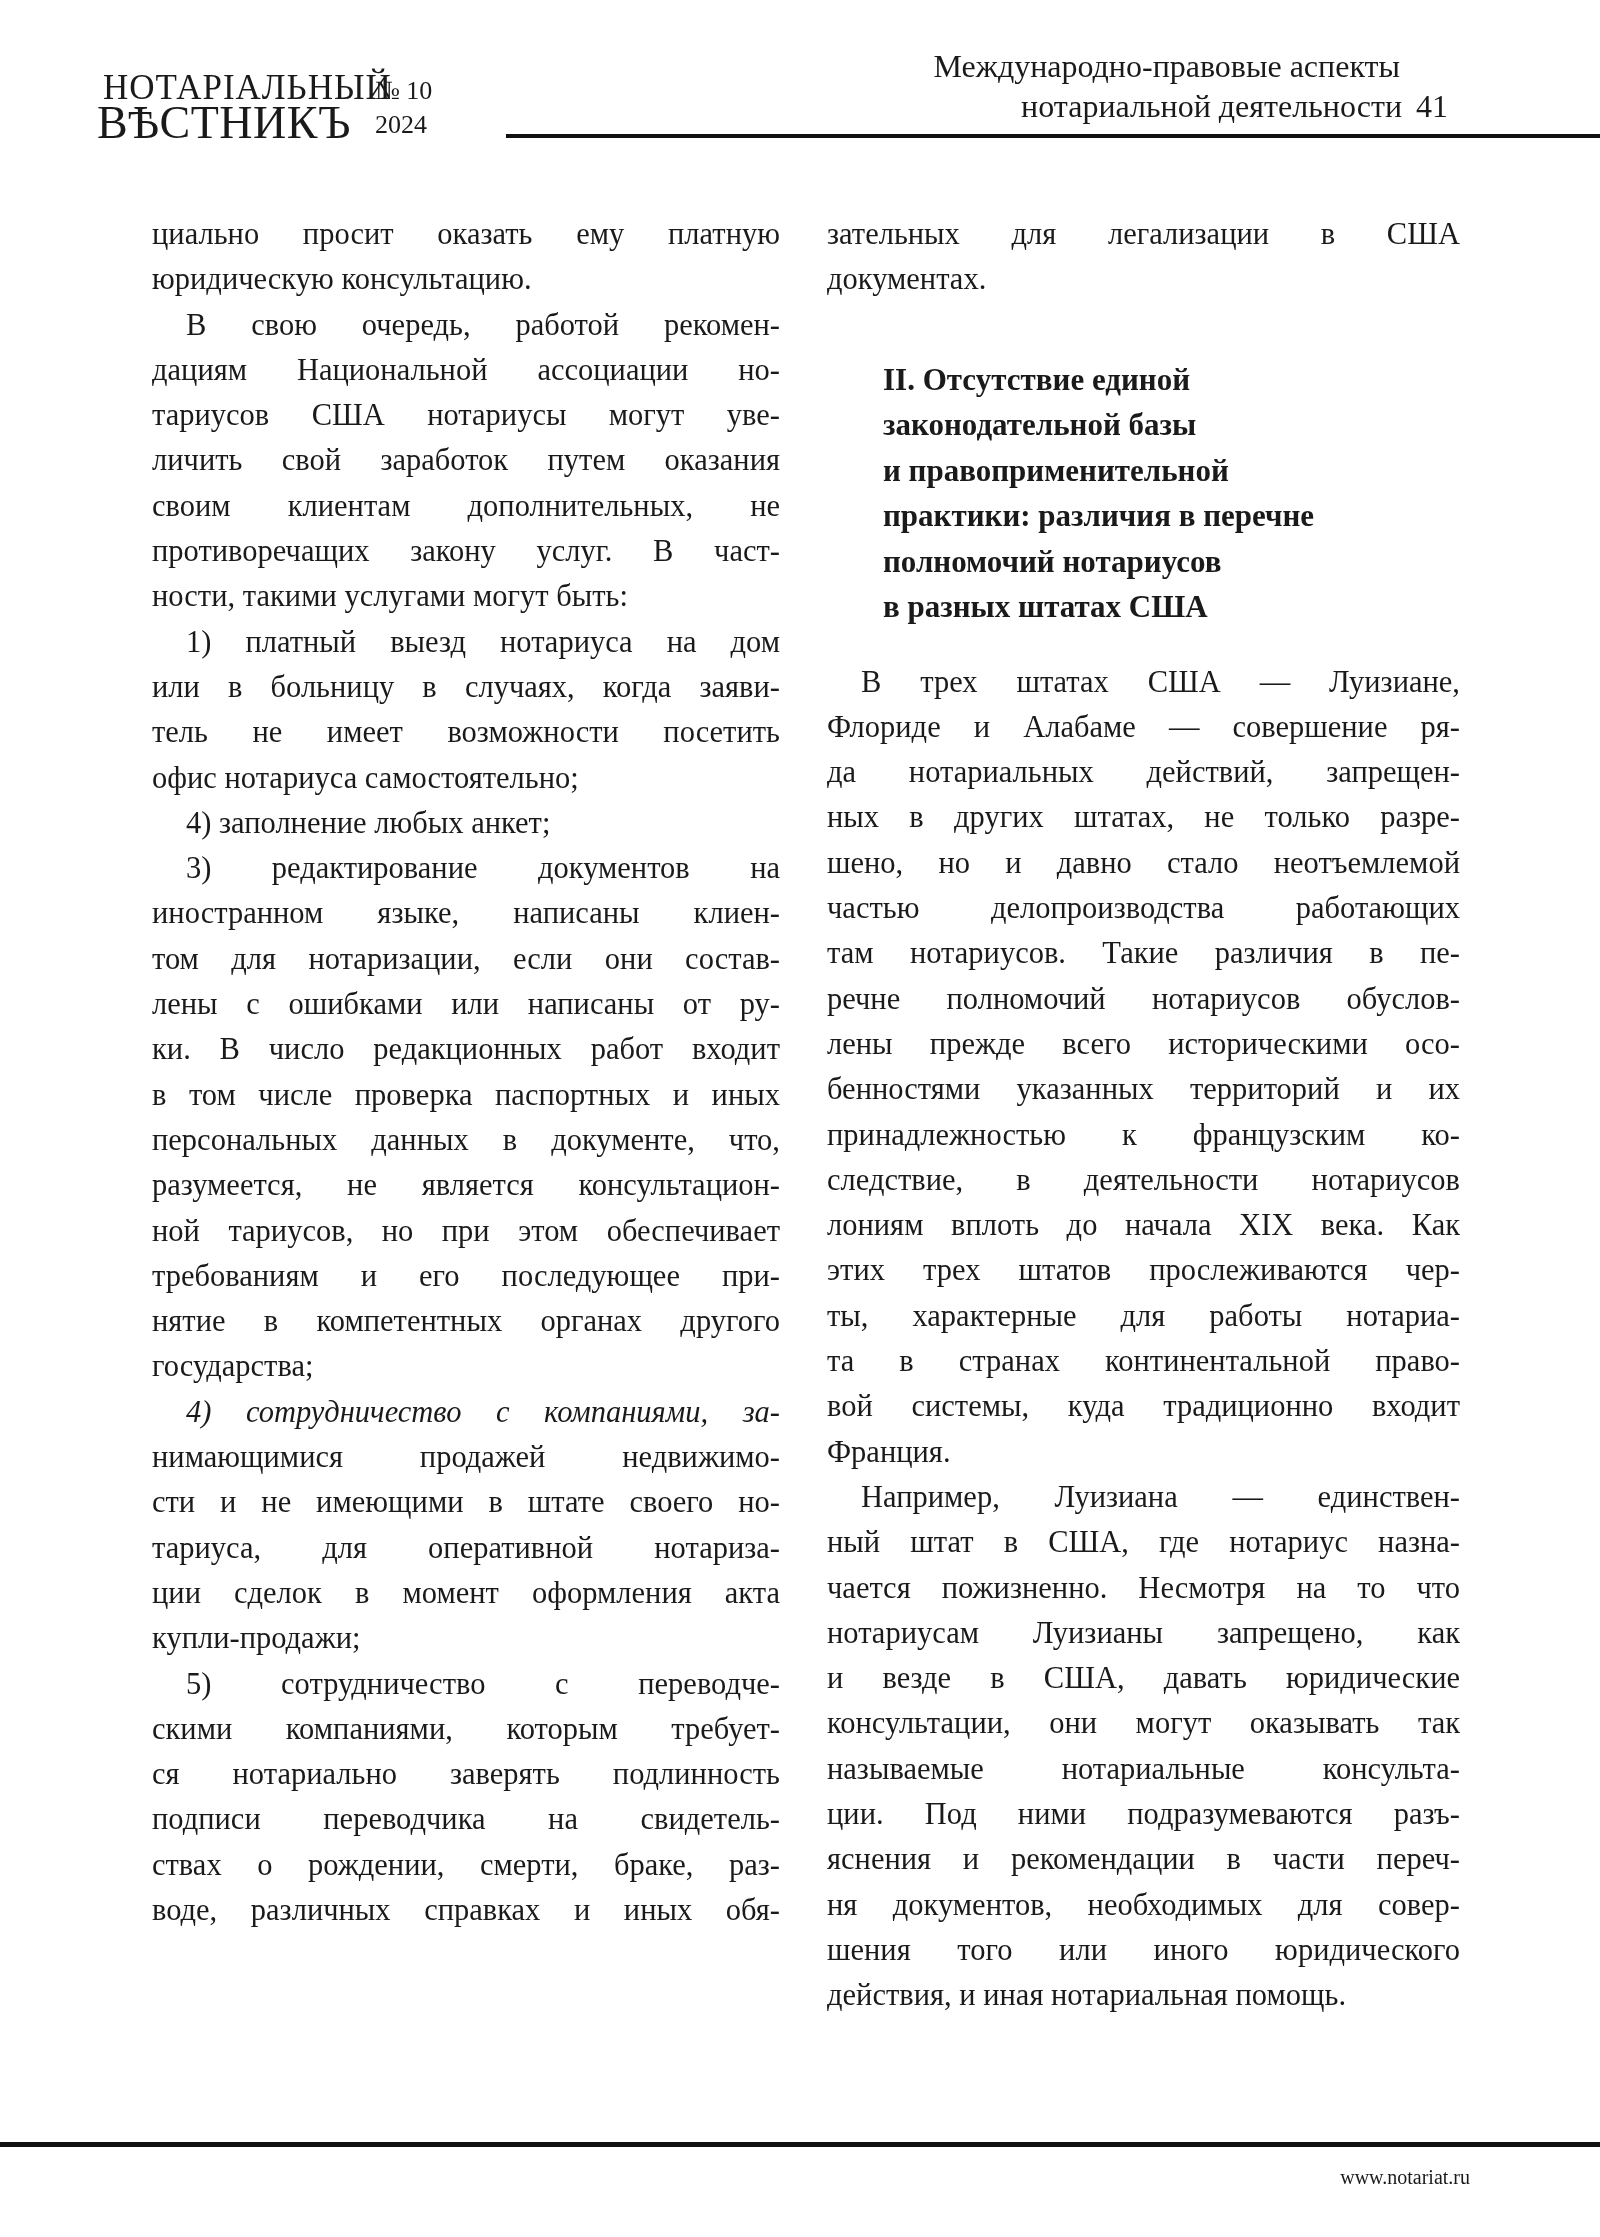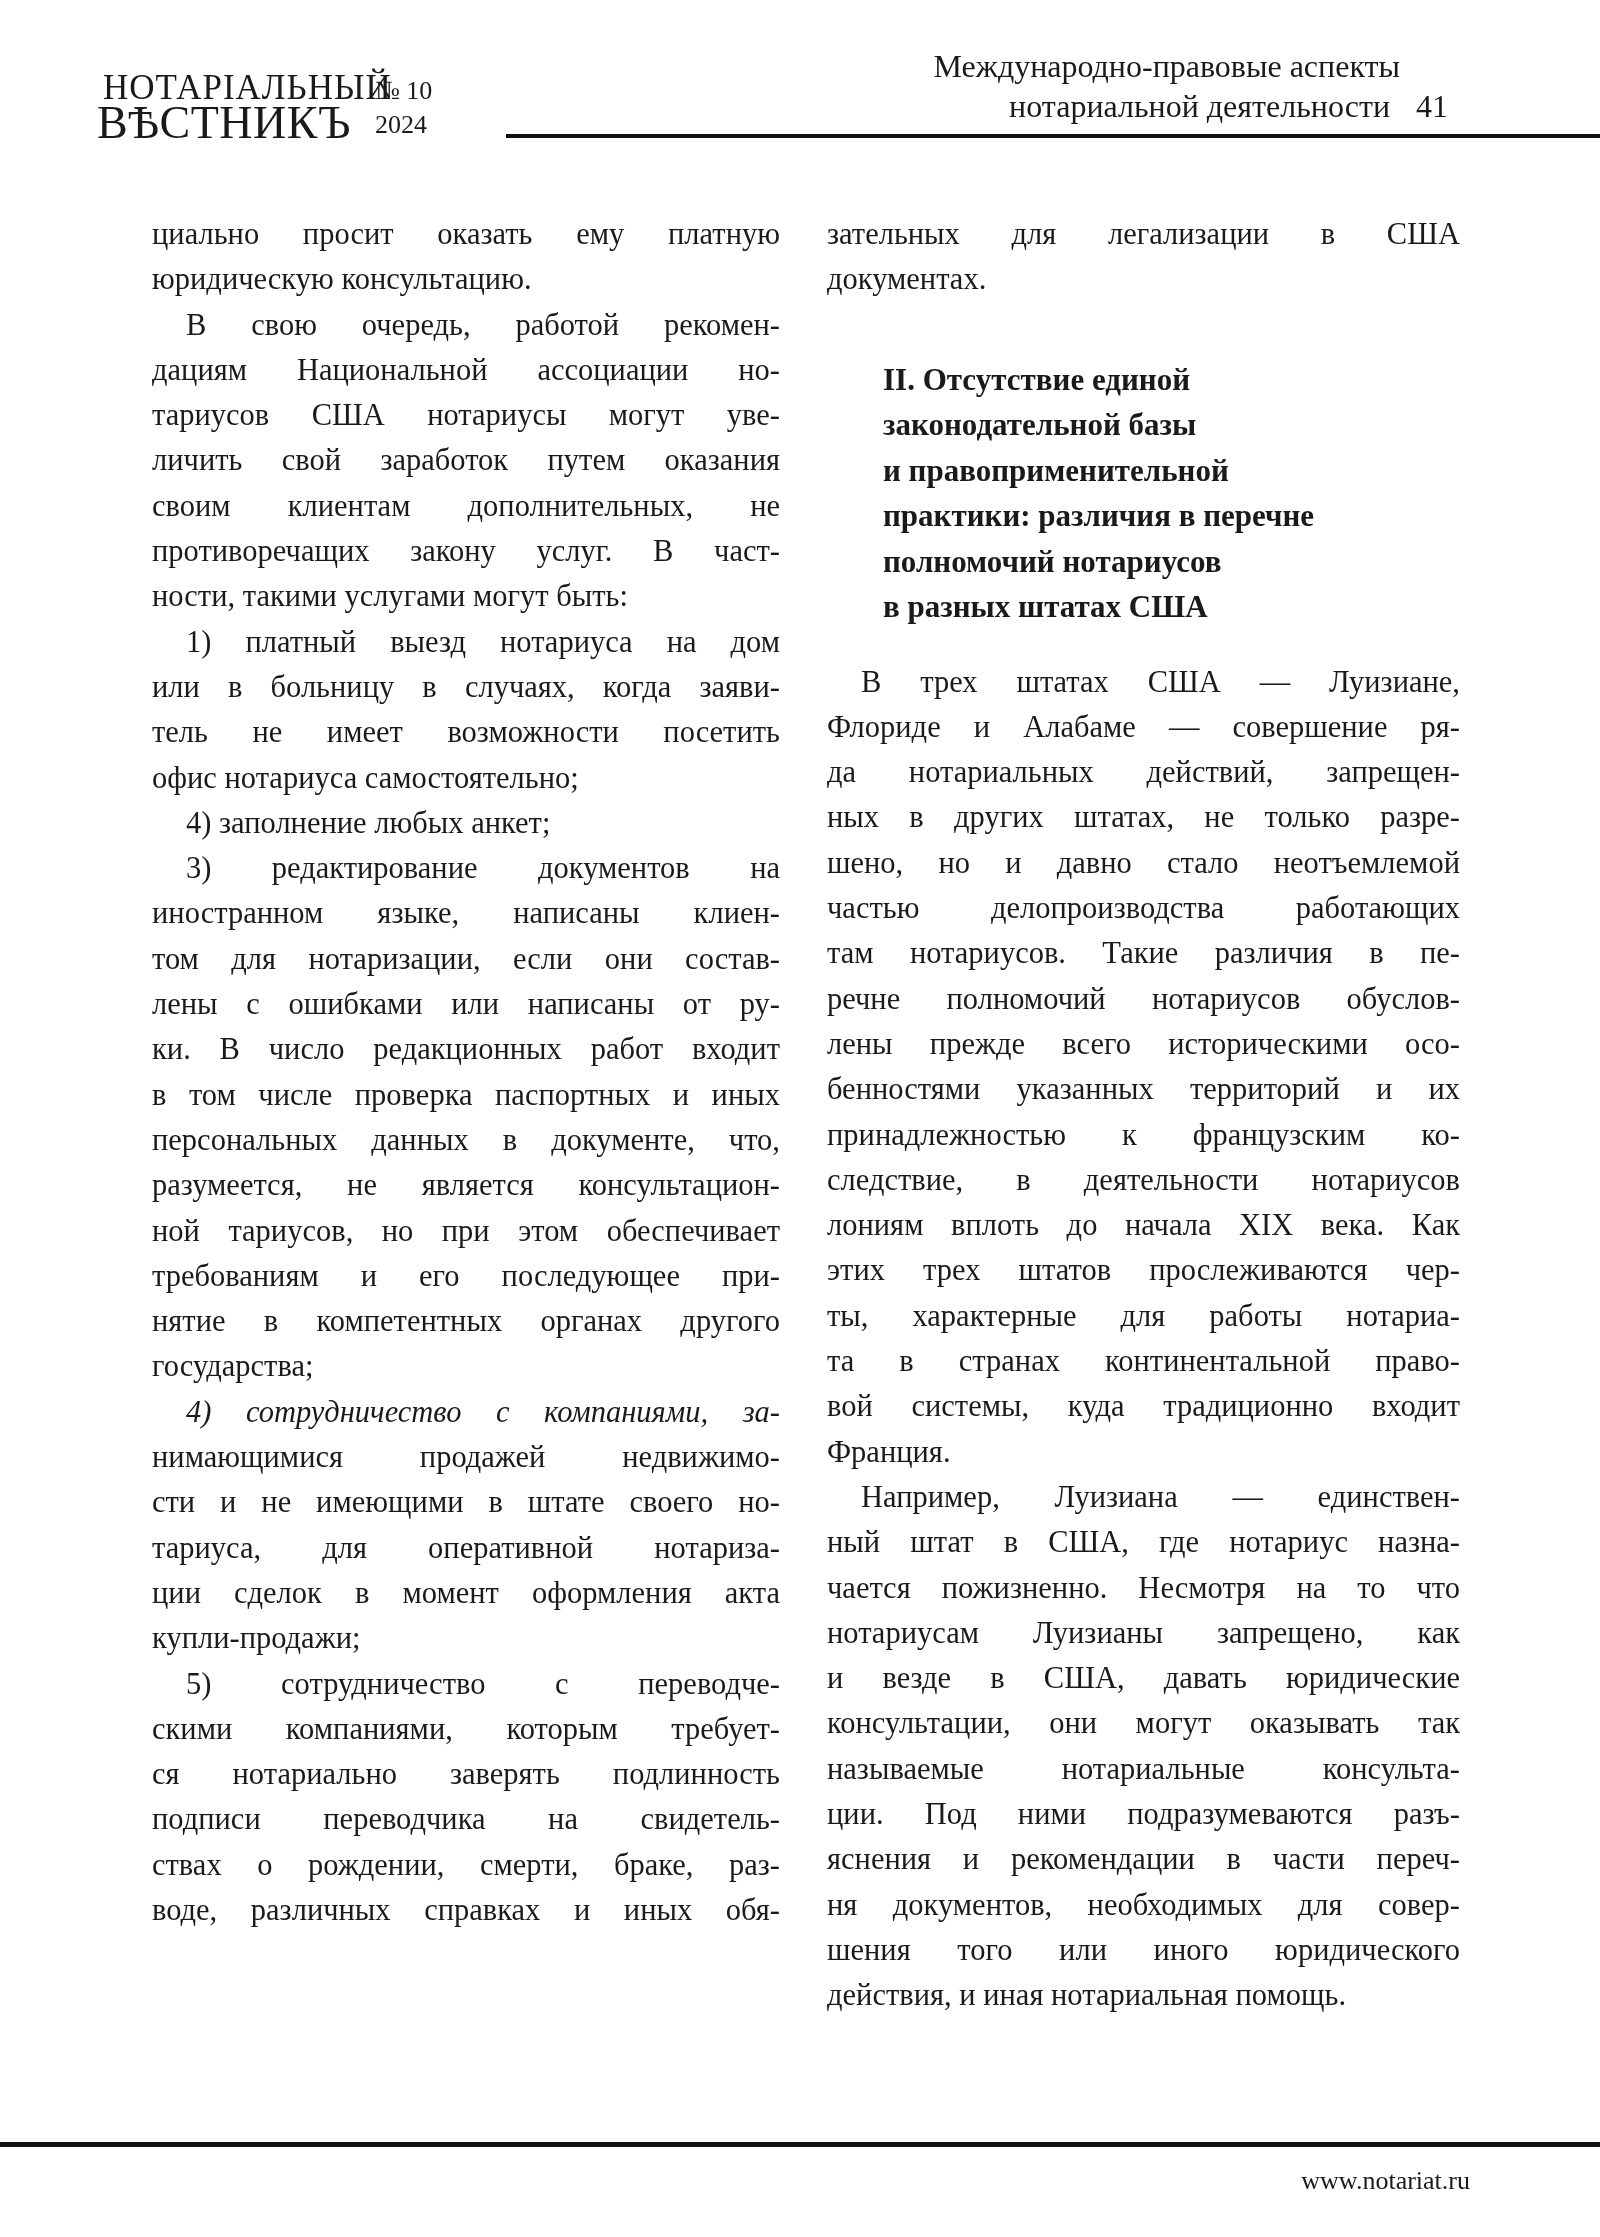--- a/index.html
+++ b/index.html
@@ -9,33 +9,33 @@
   }
   .masthead { position: absolute; left: 97px; top: 72px; }
   .mh-line1 { position: absolute; left: 6px; top: 0; font-size: 35px; letter-spacing: 1px; line-height: 32px; white-space: nowrap; }
   .mh-line2 { position: absolute; left: 0; top: 28px; font-size: 46px; letter-spacing: 0.5px; line-height: 46px; white-space: nowrap; }
   .mh-issue { position: absolute; left: 278px; top: 6px; font-size: 26px; line-height: 26px; white-space: nowrap; }
   .mh-year { position: absolute; left: 278px; top: 40px; font-size: 26px; line-height: 26px; white-space: nowrap; }
   .header-rule { position: absolute; left: 506px; top: 134px; width: 1094px; height: 4px; background: #111; }
   .section-title { position: absolute; right: 152px; top: 46px; text-align: right; font-size: 32px; line-height: 40px; }
   .section-title .l1 { display: block; margin-right: 48px; }
   .section-title .l2 { display: block; }
-  .page-num { margin-left: 26px; }
+  .page-num { margin-left: 14px; }
 
   .col { position: absolute; top: 212px; font-size: 30.5px; line-height: 45.3px; text-align: justify; }
   .col-left { left: 152px; width: 628px; }
   .col-right { left: 827px; width: 633px; }
   .para { margin: 0; text-indent: 0; hyphens: manual; }
   .line { display: block; text-align: justify; text-align-last: justify; white-space: nowrap; overflow: hidden; }
   .line.last { text-align-last: left; }
   .heading { margin: 54px 0 30px 56px; font-weight: bold; font-size: 31px; line-height: 45.5px; text-align: left; }
   .heading .hline { display: block; white-space: nowrap; }
 
   .footer-rule { position: absolute; left: 0; top: 2142px; width: 1600px; height: 5px; background: #111; }
-  .footer-url { position: absolute; right: 130px; top: 2166px; font-size: 26px; }
+  .footer-url { position: absolute; right: 130px; top: 2166px; font-size: 20px; }
 </style>
 </head>
 <body>
 
 <div class="masthead">
   <div class="mh-line1">НОТАРІАЛЬНЫЙ</div>
   <div class="mh-line2">ВѢСТНИКЪ</div>
   <div class="mh-issue">№ 10</div>
   <div class="mh-year">2024</div>
 </div>

